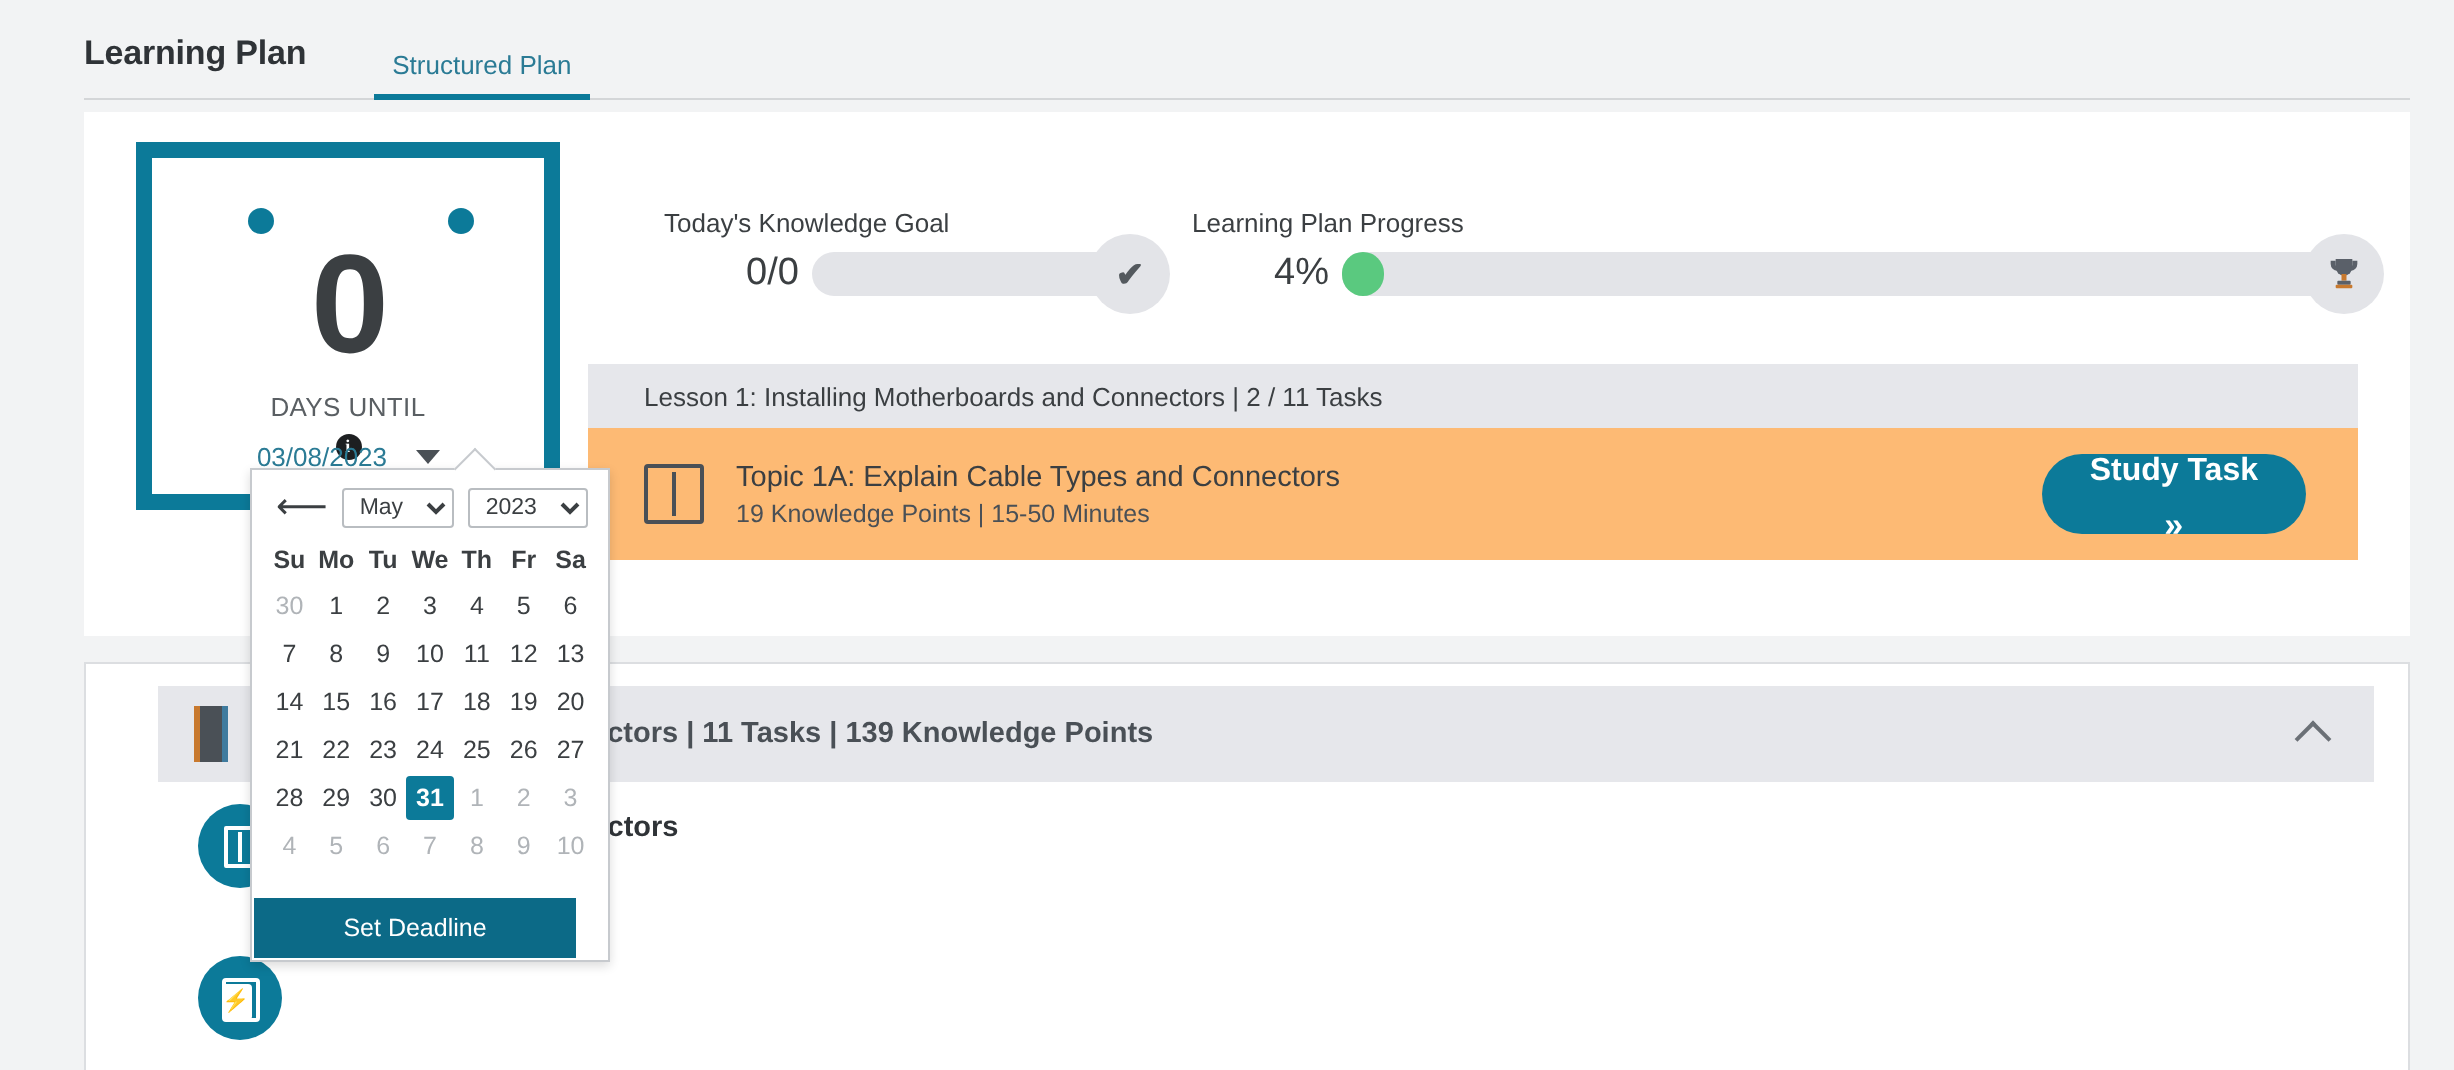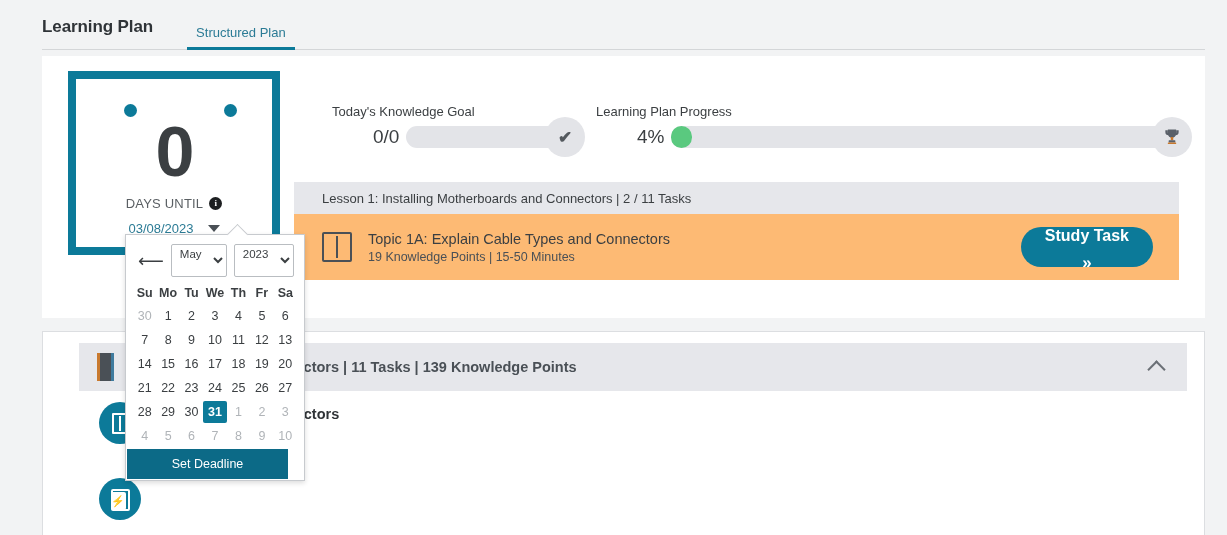--- a/index.html
+++ b/index.html
@@ -54,21 +54,21 @@
   .cd-dot.r { left: 148px; }
   .cd-number {
     position: absolute; left: 0; right: 0; top: 38px;
     text-align: center; font-size: 70px; font-weight: bold;
     color: #3b3f42; line-height: 1; letter-spacing: -2px;
   }
   .cd-label {
     position: absolute; left: 0; right: 0; top: 117px;
     text-align: center; font-size: 13px; color: #5a5f63;
     letter-spacing: 0.2px;
-    display: flex; align-items: center; justify-content: center; gap: 6px;
+    display: flex; align-items: center; justify-content: flex-start; gap: 6px; flex-direction: column;
   }
   .info-icon {
     display: inline-flex; align-items: center; justify-content: center;
     width: 13px; height: 13px; border-radius: 50%;
     background: #1d1f21; color: #fff; font-size: 9px; font-weight: bold;
     font-family: "Liberation Serif", serif; line-height: 1;
   }
   .cd-date-row {
     position: absolute; left: 0; right: 0; top: 142px;
     display: flex; align-items: center; justify-content: center; gap: 14px;
@@ -198,21 +198,21 @@
     position: relative; display: flex; align-items: center; gap: 7px;
     padding: 9px 9px 4px 12px;
   }
   .dp-back {
     font-size: 18px; color: #3b3f42; line-height: 1; cursor: pointer;
     font-family: "DejaVu Sans", sans-serif;
   }
   .dp-select {
     font-family: "Liberation Sans", sans-serif; font-size: 11.5px; color: #3b3f42;
     border: 1px solid #b9bdc1; background: #ffffff; border-radius: 2px;
-    padding: 2px 2px 15px 4px; cursor: pointer;
+    padding: 2px 2px 2px 4px; cursor: pointer;
   }
   .dp-select.month { width: 56px; }
   .dp-select.year { width: 60px; }
   .dp-grid {
     display: grid; grid-template-columns: repeat(7, 1fr);
     padding: 2px 7px 0 7px; row-gap: 2px;
   }
   .dp-dow {
     font-size: 12.5px; font-weight: bold; color: #3b3f42;
     text-align: center; padding: 3px 0;

